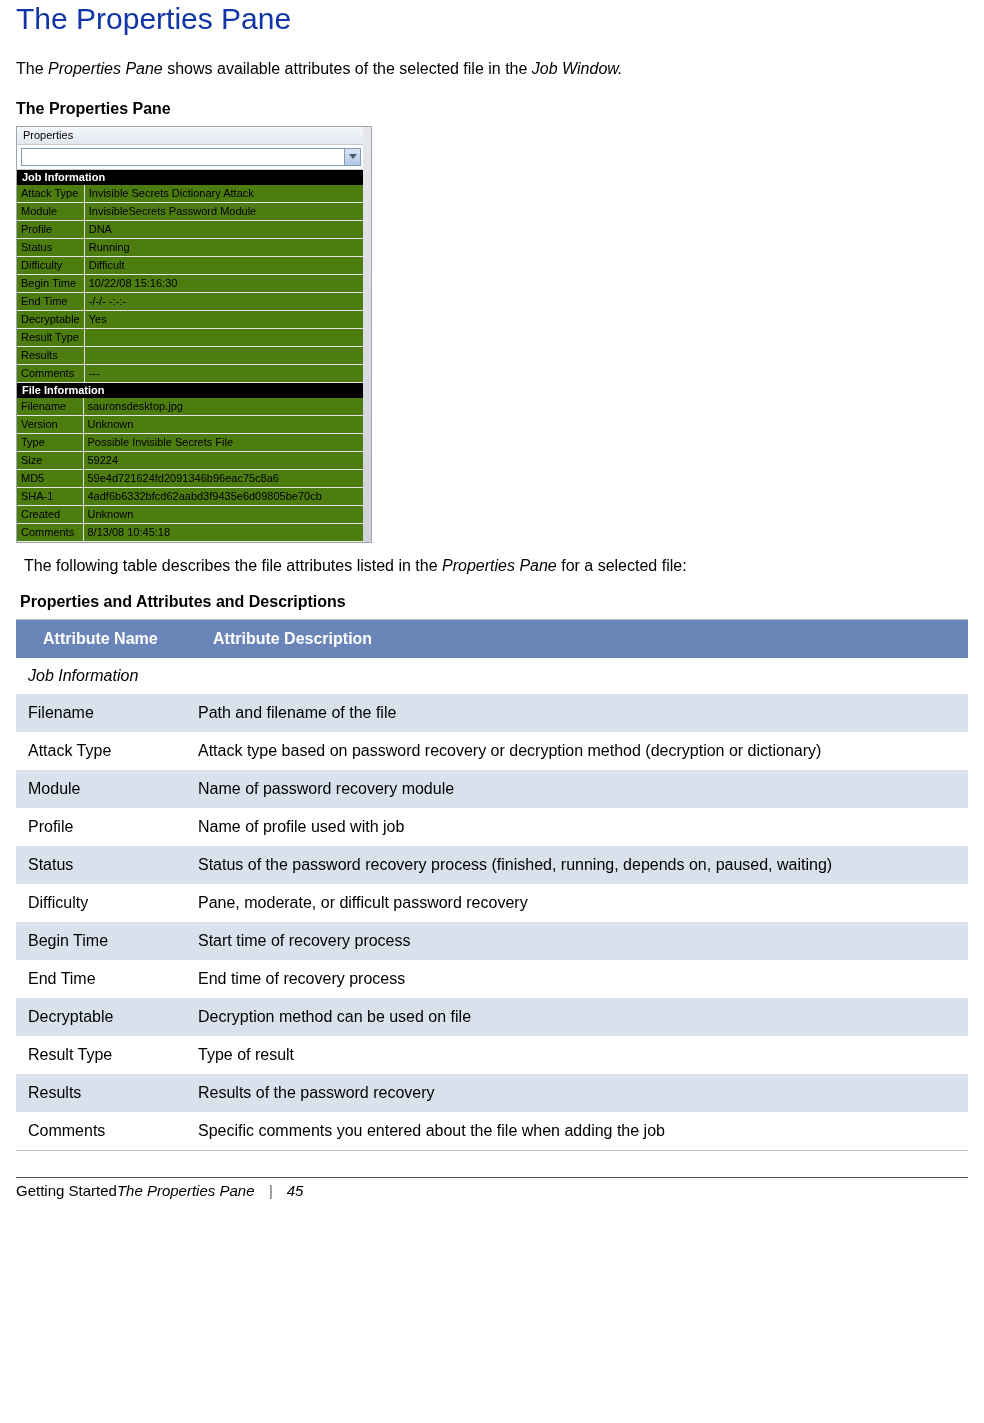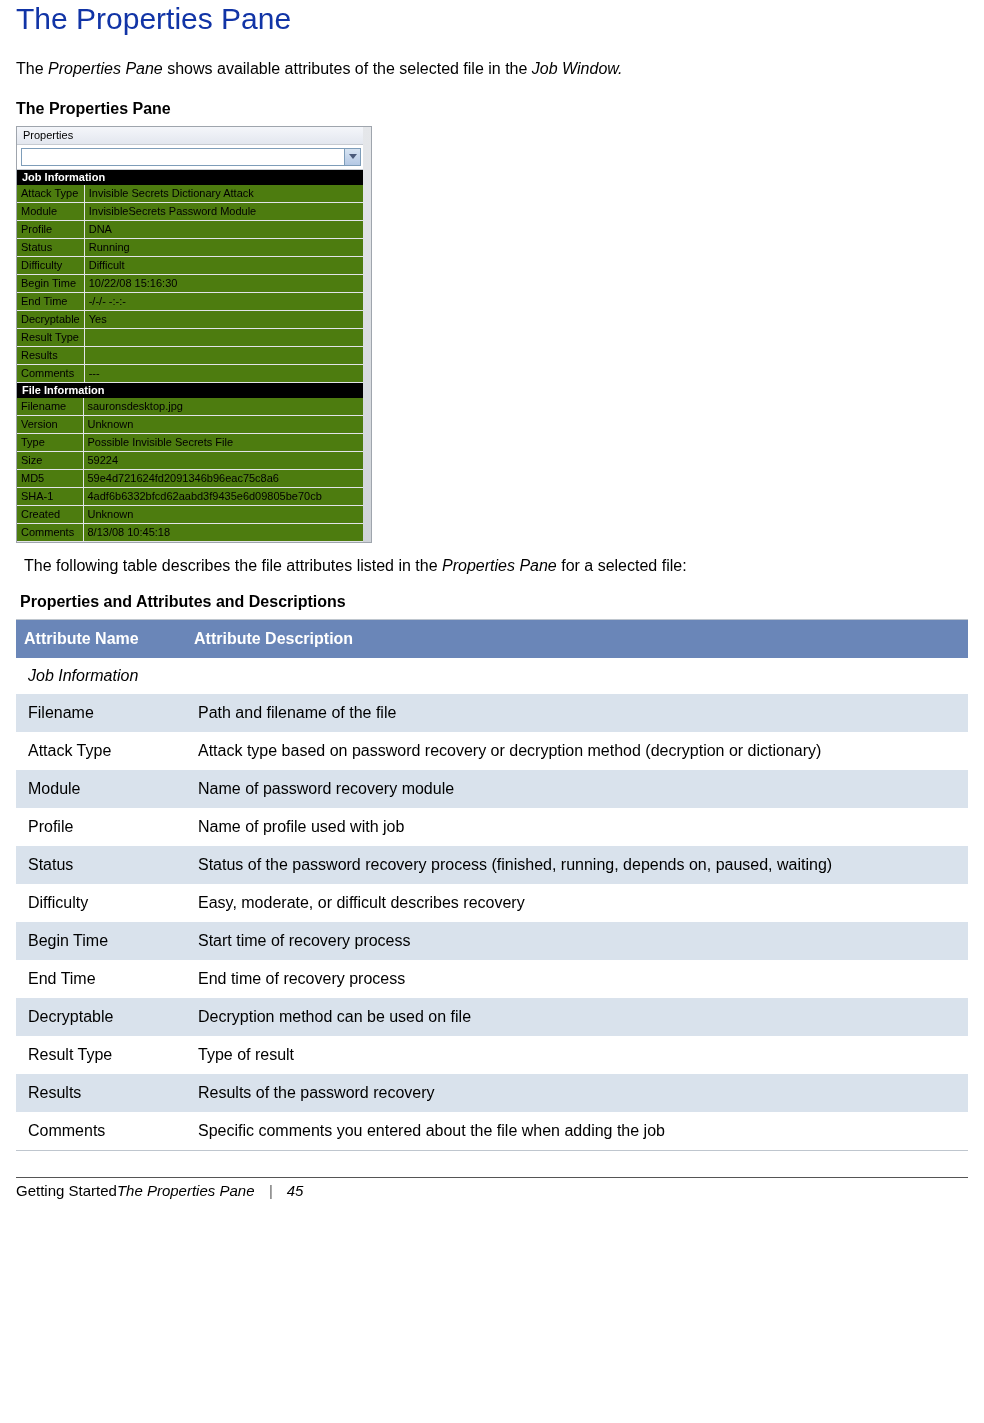--- a/index.html
+++ b/index.html
@@ -117,21 +117,21 @@
     font-size: 16px;
     border: 1px solid #bfc6ce;
     border-left: none;
     border-right: none;
   }
   table.attr-table th {
     background: #6a86b8;
     color: #fff;
     text-align: left;
     font-weight: bold;
-    padding: 10px 8px;
+    padding: 10px 27px;
   }
   table.attr-table th:first-child { width: 170px; }
   table.attr-table td {
     padding: 9px 12px;
     vertical-align: top;
     line-height: 20px;
   }
   table.attr-table tr.section-row td {
     font-style: italic;
     padding: 8px 12px;
@@ -293,21 +293,21 @@
   <tr>
         <td>Profile</td>
         <td>Name of profile used with job</td>
       </tr>
   <tr class="alt">
         <td>Status</td>
         <td>Status of the password recovery process (finished, running, depends on, paused, waiting)</td>
       </tr>
   <tr>
         <td>Difficulty</td>
-        <td>Easy, moderate, or difficult describes recovery</td>
+        <td>Pane, moderate, or difficult password recovery</td>
       </tr>
   <tr class="alt">
         <td>Begin Time</td>
         <td>Start time of recovery process</td>
       </tr>
   <tr>
         <td>End Time</td>
         <td>End time of recovery process</td>
       </tr>
   <tr class="alt">

